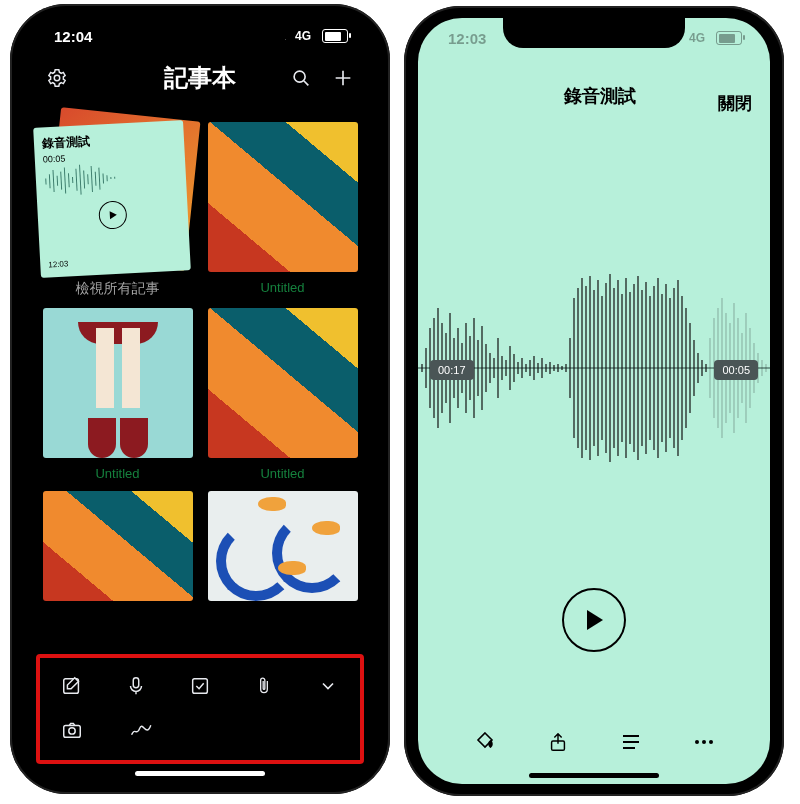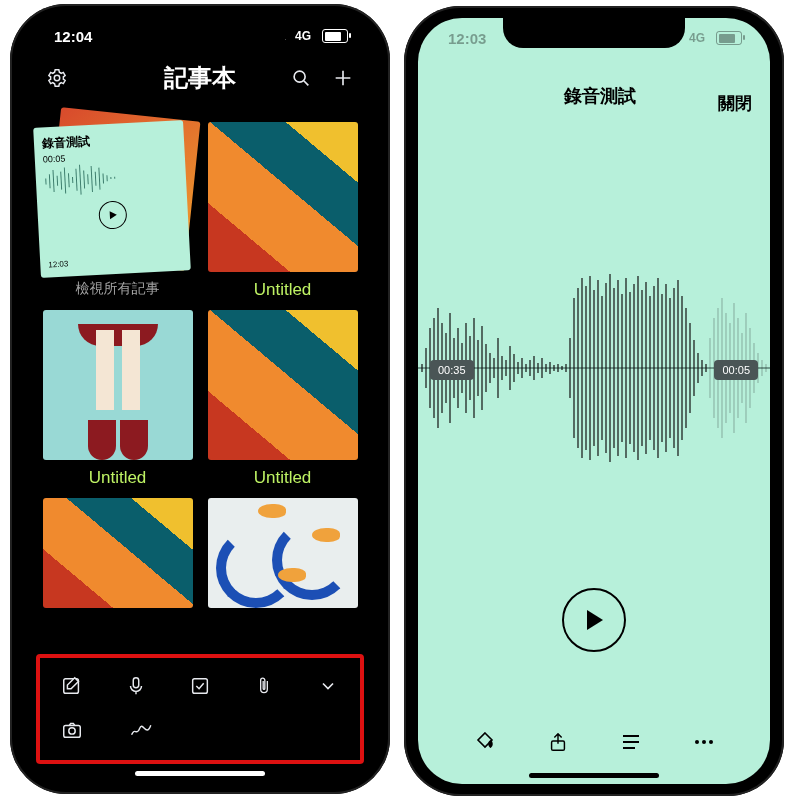--- a/index.html
+++ b/index.html
@@ -89,21 +89,21 @@
     display: grid;
     grid-template-columns: 1fr 1fr;
     gap: 10px 14px;
     align-content: start;
     height: 550px;
     overflow: hidden;
   }
   .cell { display:flex; flex-direction:column; align-items:center; gap:8px;}
   .thumb { width: 150px; height: 150px; border-radius: 3px; position:relative; overflow:visible;}
   .thumb.small { height: 110px; }
-  .cell-label { font-size: 17px; color:#bef264;}
+  .cell-label { font-size: 13px; color:#15803d;}
   .cell-link { color:#a3a3a3; font-size:14px; }
 
   
   .stack-bg {
     position:absolute; left:10px; top:-8px; width:140px; height:150px;
     background: linear-gradient(135deg,#d84a2c,#f0a22e);
     transform: rotate(6deg); border-radius:3px; z-index:0;
   }
   .stack-fg {
     position:absolute; left:-6px; top:2px; width:150px; height:150px;
@@ -472,21 +472,21 @@
             <line x1="320" y1="50" x2="320" y2="150"></line>
             <line x1="324" y1="65" x2="324" y2="135"></line>
             <line x1="328" y1="45" x2="328" y2="155"></line>
             <line x1="332" y1="60" x2="332" y2="140"></line>
             <line x1="336" y1="75" x2="336" y2="125"></line>
             <line x1="340" y1="85" x2="340" y2="115"></line>
             <line x1="344" y1="92" x2="344" y2="108"></line>
             <line x1="348" y1="96" x2="348" y2="104"></line>
         </g>
       </svg>
-      <div class="time-chip time-left">00:35</div>
+      <div class="time-chip time-left">00:17</div>
       <div class="time-chip time-right">00:05</div>
     </div>
 
     <div class="big-play">
       <svg width="20" height="22" viewBox="0 0 20 22">
           <polygon points="3,1 19,11 3,21" fill="#000"></polygon>
         </svg>
     </div>
 
     <div class="rec-tabbar">

